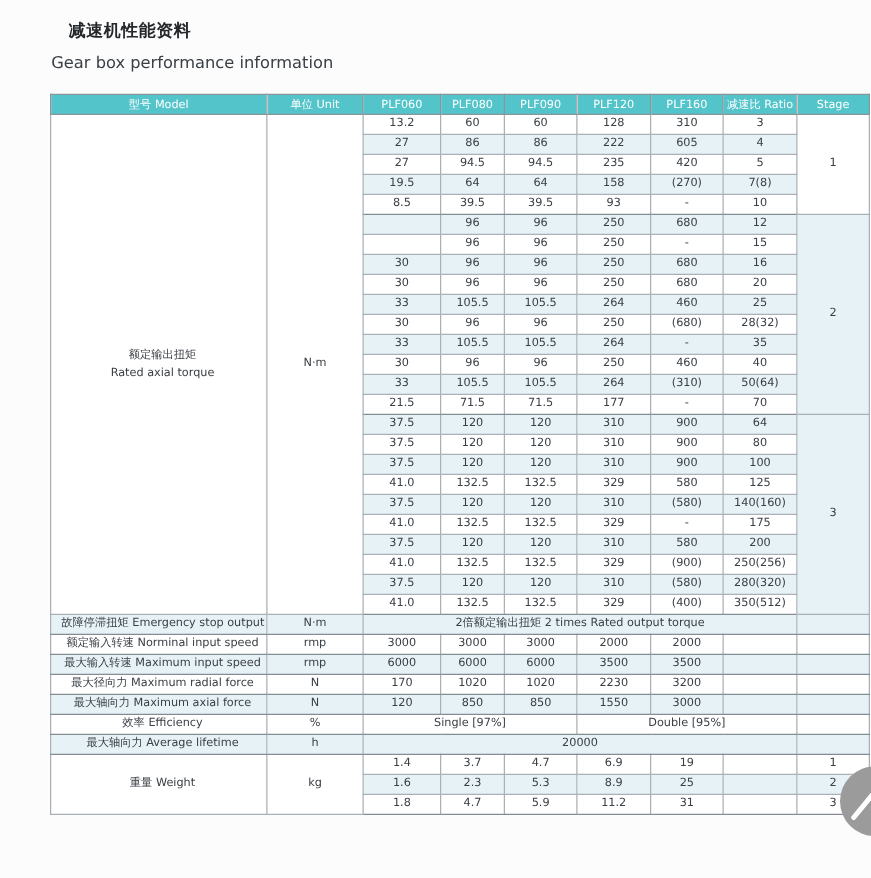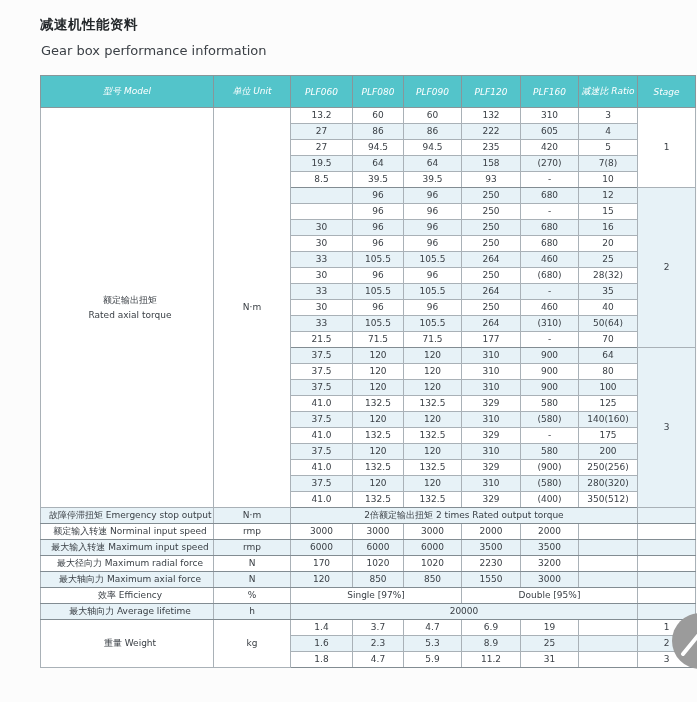--- a/index.html
+++ b/index.html
@@ -6,33 +6,33 @@
   html, body { margin: 0; padding: 0; }
   body {
     width: 697px; height: 702px; position: relative; overflow: hidden;
     background: #fcfcfc;
     font-family: "DejaVu Sans", "Liberation Sans", sans-serif;
     color: #3b4046;
     --header-bg: #53c4ca;
     --stripe: #e7f2f7;
   }
   .title {
-    margin: 16px 0 0 40px; font-size: 13.5px; font-weight: 700;
+    margin: 16px 0 0 55px; font-size: 13.5px; font-weight: 700;
     color: #24282b; letter-spacing: .5px;
   }
   .subtitle { margin: 9px 0 0 41px; font-size: 13px; color: #3b4046; }
   table.perf {
     border-collapse: collapse; table-layout: fixed;
     margin: 17px 0 0 40px; width: 655px;
     border: 1px solid #828c92;
   }
   th {
     background: var(--header-bg); color: #fff; font-weight: 400;
-    font-size: 9px; height: 32px; border: 1px solid #88969a;
-    padding: 0 1px; overflow: hidden; white-space: nowrap; font-style: italic;
+    font-size: 9px; height: 16px; border: 1px solid #88969a;
+    padding: 0 1px; overflow: hidden; white-space: nowrap;
   }
   td {
     height: 16px; line-height: 15px; font-size: 9px; text-align: center;
     vertical-align: middle; border: 1px solid #a9b1b7; padding: 0 2px;
     background: #fff; overflow: hidden; white-space: nowrap;
   }
   tr.stripe td { background: var(--stripe); }
   td.merged-white { background: #fff; }
   td.merged-blue  { background: var(--stripe); }
   td.left { text-align: center; padding-left: 8px; }
@@ -79,21 +79,21 @@
   <tbody id="perf-body">
       <tr>
         <td rowspan="25" class="left merged-white model-label">
           <div>额定输出扭矩</div>
           <div>Rated axial torque</div>
         </td>
         <td rowspan="25" class="merged-white">N·m</td>
         <td>13.2</td>
         <td>60</td>
         <td>60</td>
-        <td>132</td>
+        <td>128</td>
         <td>310</td>
         <td>3</td>
         <td rowspan="5" class="merged-white">1</td>
       </tr>
       <tr class="stripe">
         <td>27</td>
         <td>86</td>
         <td>86</td>
         <td>222</td>
         <td>605</td>

